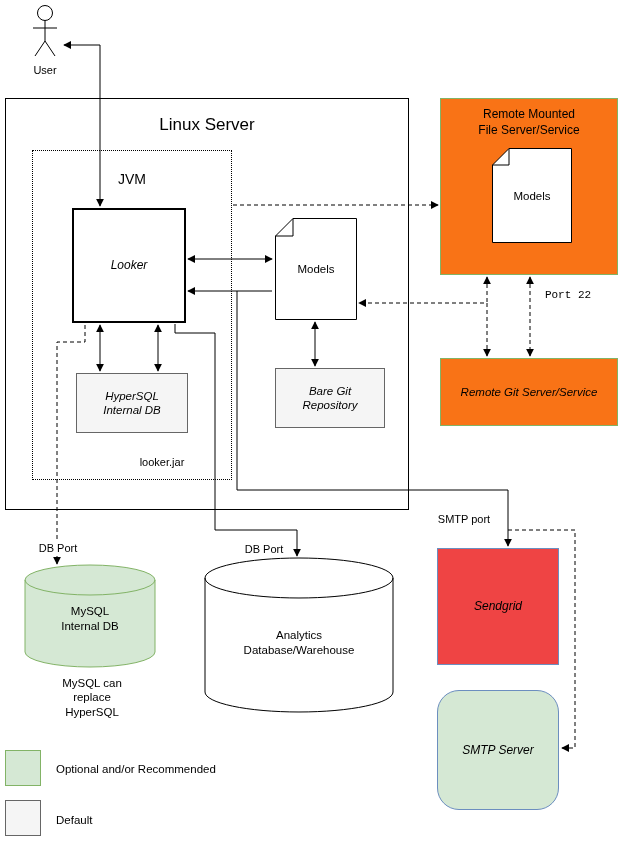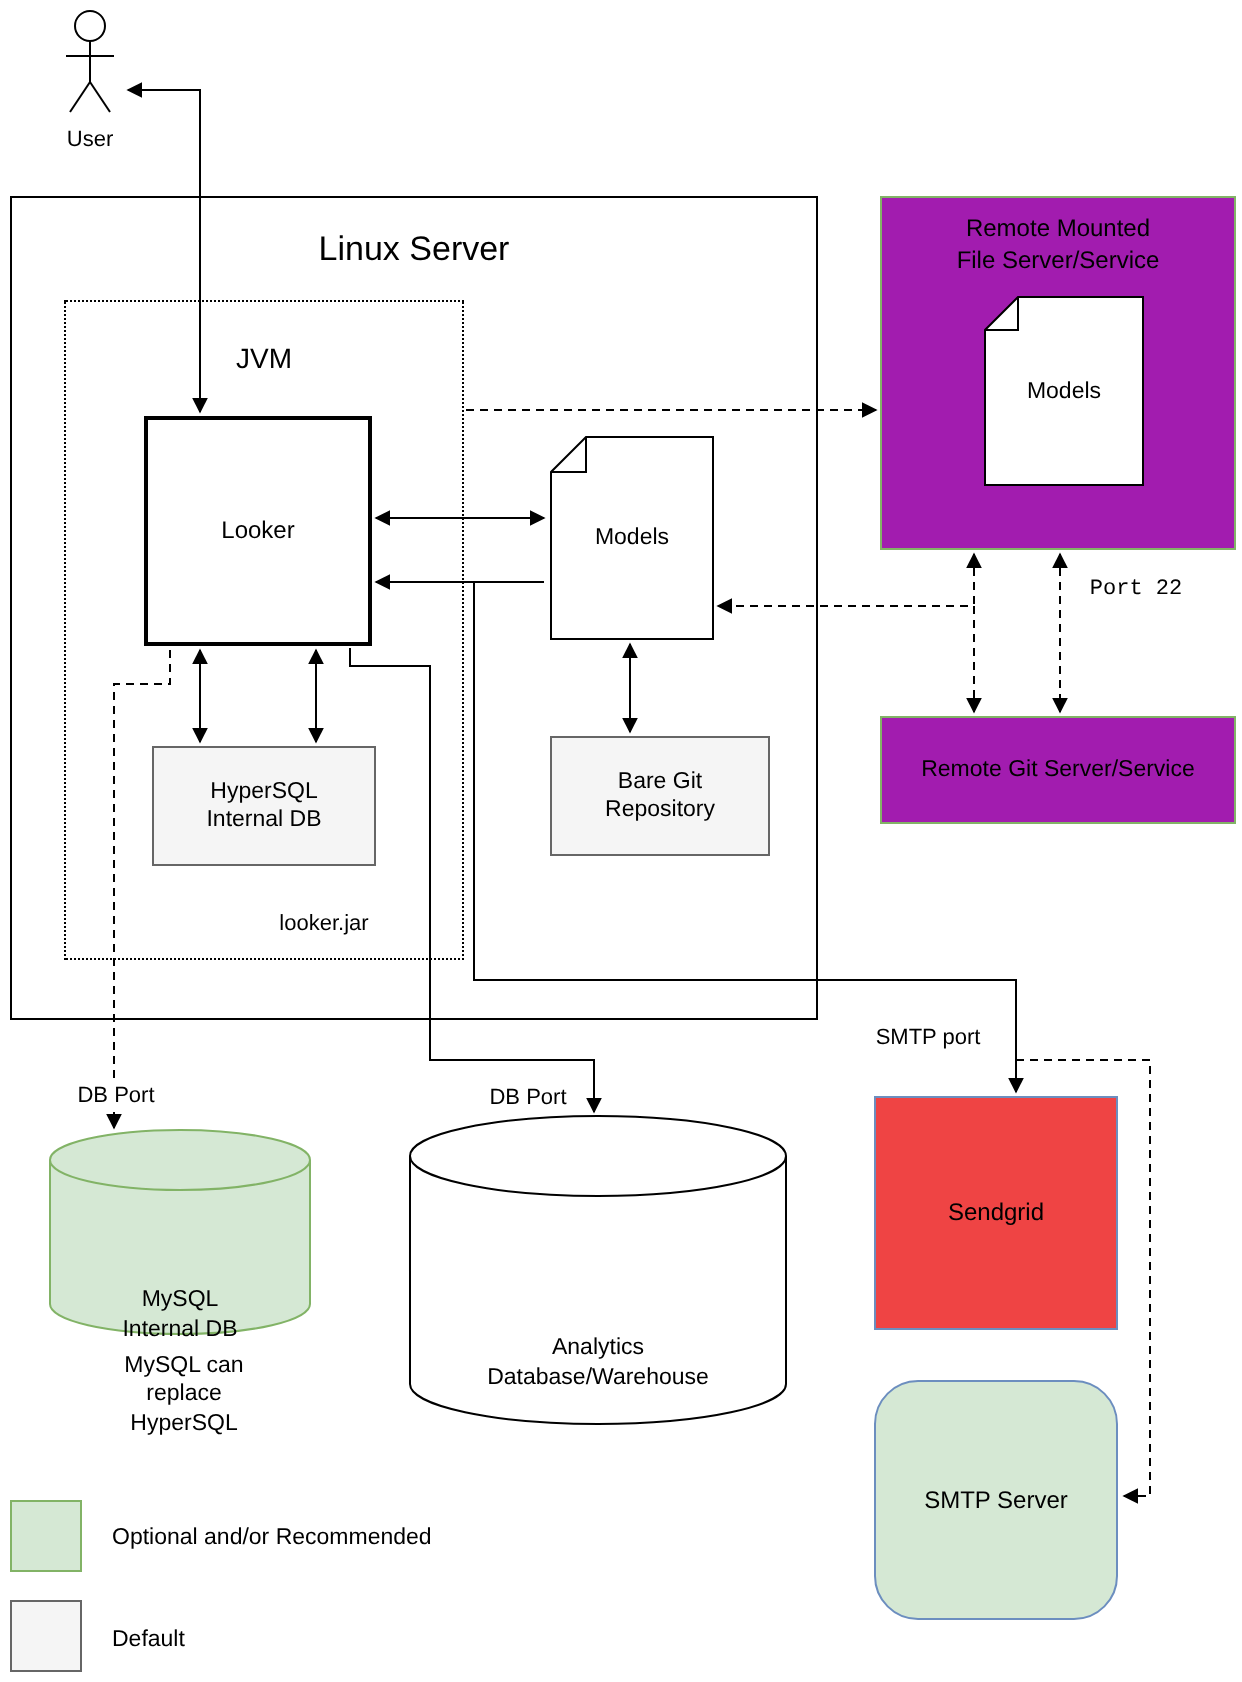--- a/index.html
+++ b/index.html
@@ -1,47 +1,47 @@
 <!DOCTYPE html>
 <html><head>
 <meta charset="utf-8">
 <style>
   html,body{margin:0;padding:0;background:#fff;}
   .canvas{position:relative;width:621px;height:841px;background:#fff;
           font-family:"Liberation Sans",sans-serif;color:#000;overflow:hidden;}
   .layer{position:absolute;left:0;top:0;}
   .box{position:absolute;box-sizing:border-box;border:1px solid #000;background:transparent;}
   .node{display:flex;align-items:center;justify-content:center;text-align:center;
-        white-space:pre-line;font-size:12px;line-height:1.25;}
+        white-space:pre-line;font-size:12px;line-height:1.25;font-style:italic;}
   .bold-border{border-width:2px;}
   .dotted{border:1px dotted #000;}
   .gray{background:#f5f5f5;border-color:#666666;}
-  .green{background:#a21caf;border-color:#82b366;}
+  .green{background:#f97316;border-color:#82b366;}
   .blue-border{border-color:#6c8ebf;background:#ef4444;}
   .green-blue{background:#d5e8d4;border-color:#6c8ebf;}
   .box-title{position:absolute;left:0;top:0;width:100%;text-align:center;white-space:pre-line;}
   .title-lg{font-size:17px;padding-top:16px;}
   .title-md{font-size:14px;padding-top:20px;}
   .title-sm{font-size:12px;padding-top:8px;line-height:1.3;}
   .doc{position:absolute;}
   .doc .doc-label{position:absolute;left:0;top:0;right:0;bottom:0;display:flex;
         align-items:center;justify-content:center;font-size:11.5px;}
   .plain-label{position:absolute;text-align:center;white-space:pre-line;font-size:11.5px;line-height:1.25;}
   .badge{position:absolute;transform:translateX(-50%);background:#fff;font-size:11px;
          padding:0 2px;white-space:nowrap;}
-  .cyl-label{position:absolute;text-align:center;white-space:pre-line;font-size:11.5px;line-height:1.3;margin-top:39px;}
+  .cyl-label{position:absolute;text-align:center;white-space:pre-line;font-size:11.5px;line-height:1.3;}
   .swatch{position:absolute;width:36px;height:36px;box-sizing:border-box;border:1px solid;}
   
   #linux-server{left:5px;top:98px;width:404px;height:412px;}
   #jvm{left:32px;top:150px;width:200px;height:330px;}
   #looker{left:72px;top:208px;width:114px;height:115px;background:#fff;}
   #hypersql{left:76px;top:373px;width:112px;height:60px;font-size:11.5px;}
   #bare-git{left:275px;top:368px;width:110px;height:60px;font-size:11.5px;}
   #file-server{left:440px;top:98px;width:178px;height:177px;}
-  #remote-git{left:440px;top:358px;width:178px;height:54px;font-size:11.5px;align-items:center;}
+  #remote-git{left:440px;top:358px;width:178px;height:68px;font-size:11.5px;align-items:center;}
   #sendgrid{left:437px;top:548px;width:122px;height:117px;}
   #smtp-server{left:437px;top:690px;width:122px;height:120px;border-radius:22px;}
   #models-doc{left:275px;top:218px;width:82px;height:102px;}
   #remote-models-doc{left:492px;top:148px;width:80px;height:95px;}
   #user-label{left:45px;top:64px;transform:translateX(-50%);font-size:11px;}
   #looker-jar{left:138px;top:456px;transform:translateX(-50%);font-size:11px;padding-left:48px;}
   #db-port-left{left:58px;top:542px;}
   #db-port-mid{left:264px;top:543px;}
   #smtp-port{left:464px;top:513px;}
   #port-22{left:568px;top:289px;font-family:Liberation Mono, monospace;}

